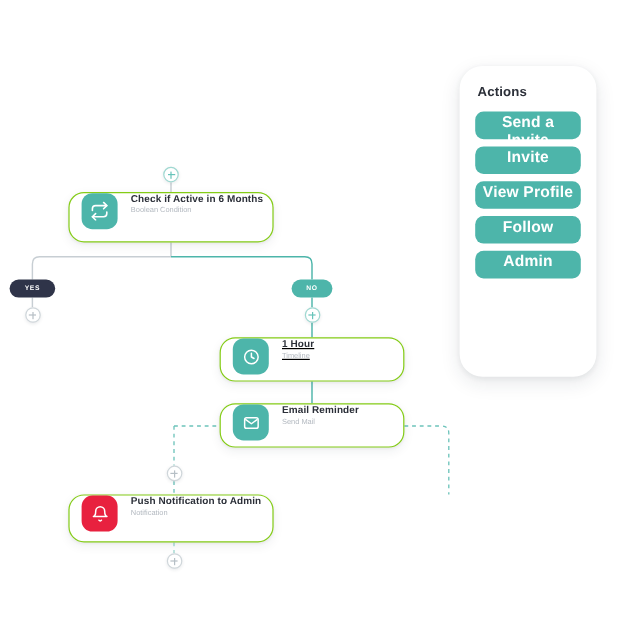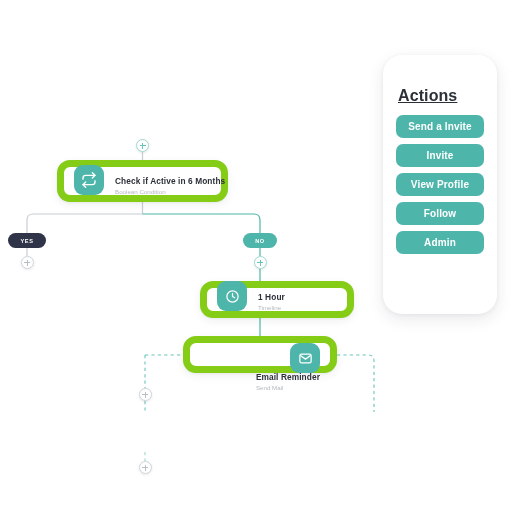--- a/index.html
+++ b/index.html
@@ -29,25 +29,25 @@
     position: absolute;
     left: 0; top: 0;
     width: 520px; height: 520px;
     pointer-events: none;
   }
 
   
   .node {
     position: absolute;
     background: #ffffff;
-    border: 7px solid #84cc16;
+    border: 1px solid #84cc16;
     border-radius: 13px;
     box-shadow: 0 3px 9px rgba(33,43,54,0.07), 0 1px 2px rgba(33,43,54,0.05);
     display: flex;
-    align-items: flex-end;
+    align-items: flex-start;
     box-sizing: border-box;
     padding: 0 10px;
   }
   .node-icon {
     width: 30px;
     height: 30px;
     border-radius: 9px;
     flex: 0 0 auto;
     display: flex;
     align-items: center;
@@ -128,40 +128,39 @@
     top: 55px;
     width: 114px;
     height: 259px;
     background: #ffffff;
     border-radius: 19px;
     box-shadow: 0 5px 16px rgba(33,43,54,0.10), 0 1px 4px rgba(33,43,54,0.06);
     box-sizing: border-box;
     padding: 16px 13px 13px 13px;
   }
   #actions-title {
-    font-size: 16px;
+    font-size: 11px;
     font-weight: bold;
     color: #2b2f38;
-    margin: 16px 0 10px 2px;
+    margin: 0 0 10px 2px;
     letter-spacing: 0.1px;
-    text-decoration: underline;
   }
   .action-btn {
     width: 100%;
     height: 23px;
     border: none;
     border-radius: 7px;
     background: #4db5aa;
     color: #ffffff;
     font-family: "Liberation Sans", sans-serif;
-    font-size: 10px;
+    font-size: 13px;
     font-weight: bold;
     letter-spacing: 0.15px;
     display: flex;
-    align-items: center;
+    align-items: flex-start;
     justify-content: center;
     margin-bottom: 6px;
     cursor: pointer;
     box-sizing: border-box;
   }
   .action-btn:last-child { margin-bottom: 0; }
 </style>
 </head>
 <body>
 
@@ -217,50 +216,62 @@
     <i></i>
   </div>
 
   <div class="badge no" style="left:243px; top:233px; width:34px;">
     <span>NO</span>
   </div>
   <div class="plus teal" style="left:253.5px; top:256px;">
     <i></i>
   </div>
 
-  <div class="node" style="left:200px; top:281px; width:154px; height:37px;">
+  <div class="node" style="left:183px; top:281px; width:154px; height:37px;text-decoration:underline;">
     <div class="node-icon" style="background:#4db5aa;">
       <svg width="15" height="15" viewBox="0 0 24 24" fill="none" stroke="#ffffff" stroke-width="2" stroke-linecap="round" stroke-linejoin="round">
         <circle cx="12" cy="12" r="9"></circle>
         <polyline points="12 7 12 12 15.5 14"></polyline>
       </svg>
     </div>
     <div class="node-text">
       <div class="node-title">1 Hour</div>
       <div class="node-sub">Timeline</div>
     </div>
   </div>
 
-  <div class="node" style="left:183px; top:336px; width:154px; height:37px;flex-direction:column;">
+  <div class="node" style="left:183px; top:336px; width:154px; height:37px;">
     <div class="node-icon" style="background:#4db5aa;">
       <svg width="15" height="15" viewBox="0 0 24 24" fill="none" stroke="#ffffff" stroke-width="2" stroke-linecap="round" stroke-linejoin="round">
         <rect x="3" y="5" width="18" height="14" rx="2.5"></rect>
         <polyline points="4.5 7.5 12 13 19.5 7.5"></polyline>
       </svg>
     </div>
     <div class="node-text">
       <div class="node-title">Email Reminder</div>
       <div class="node-sub">Send Mail</div>
     </div>
   </div>
 
   <div class="plus" style="left:138.5px; top:388px;">
     <i></i>
   </div>
 
+  <div class="node" style="left:57px; top:412px; width:171px; height:40px;">
+    <div class="node-icon" style="background:#e8213f;">
+      <svg width="15" height="15" viewBox="0 0 24 24" fill="none" stroke="#ffffff" stroke-width="2" stroke-linecap="round" stroke-linejoin="round">
+        <path d="M18 8a6 6 0 0 0-12 0c0 6-3 7-3 7h18s-3-1-3-7"></path>
+        <path d="M10.3 20a2 2 0 0 0 3.4 0"></path>
+      </svg>
+    </div>
+    <div class="node-text">
+      <div class="node-title">Push Notification to Admin</div>
+      <div class="node-sub">Notification</div>
+    </div>
+  </div>
 
 
   <div class="plus" style="left:138.5px; top:461px;">
     <i></i>
   </div>
 
   <div id="actions-panel">
     <div id="actions-title">Actions</div>
 
     <button class="action-btn">

